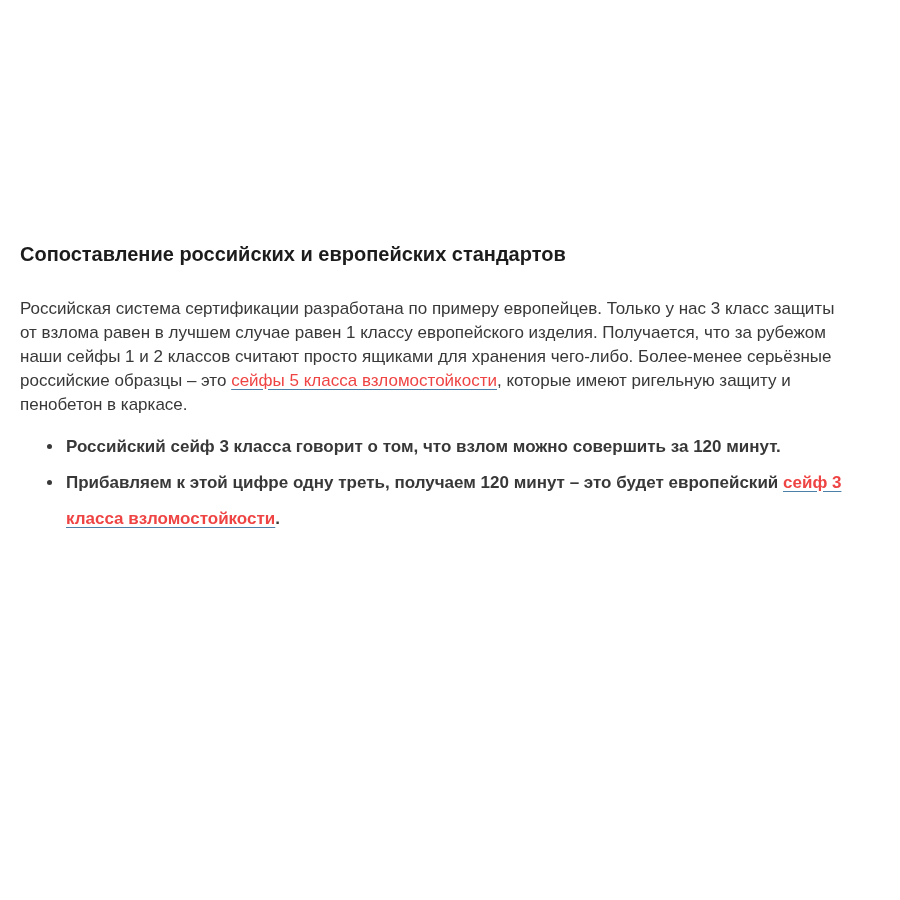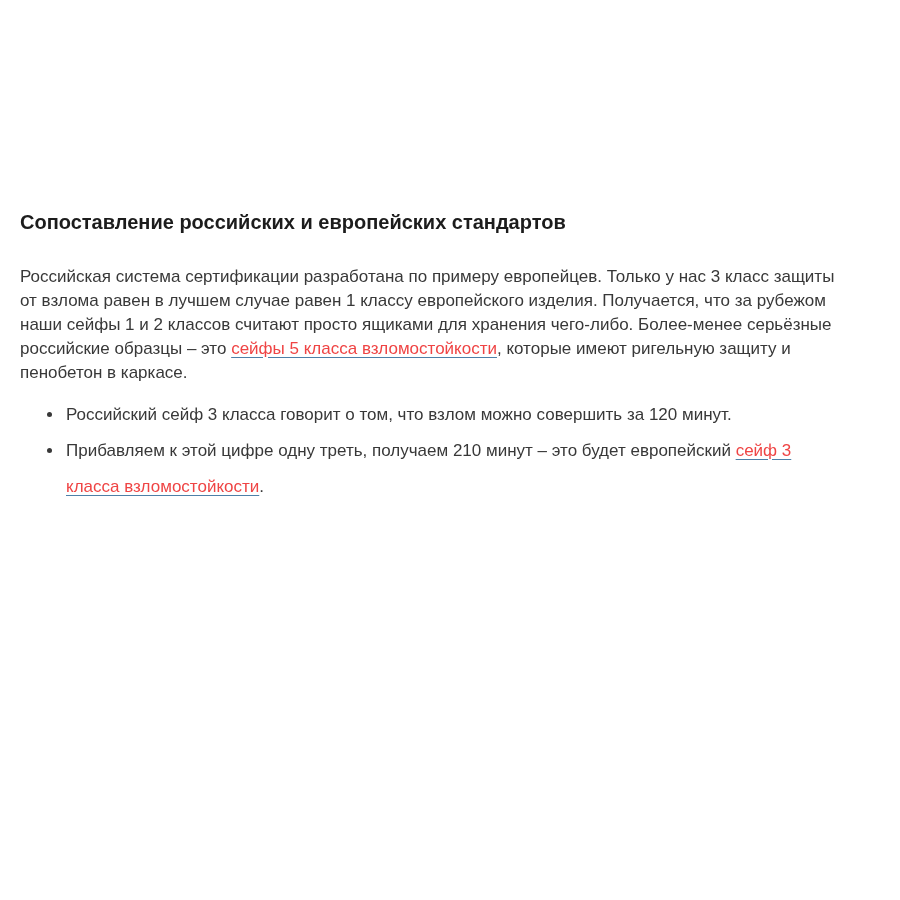--- a/index.html
+++ b/index.html
@@ -11,20 +11,21 @@
     width: 900px;
     height: 900px;
     overflow: hidden;
     font-family: "Liberation Sans", sans-serif;
     color: #383838;
   }
   .page {
     box-sizing: border-box;
     width: 868px;
     padding: 209px 22px 0 20px;
+    margin-top: 32px;
   }
   h1.article-heading {
     margin: 0 0 30px 0;
     font-size: 20px;
     line-height: 26px;
     font-weight: bold;
     color: #1c1c1c;
   }
   p.body-par {
     margin: 0 0 12px 0;
@@ -34,20 +35,21 @@
   }
   ul.comparison-list {
     margin: 2px 0 0 0;
     padding: 0 0 0 44px;
     font-size: 17px;
     color: #383838;
   }
   ul.comparison-list li {
     line-height: 36px;
     padding-left: 2px;
+    font-weight: bold;
   }
   a.lnk {
     color: #ef4444;
     text-decoration: underline;
     text-decoration-color: #4d80a8;
     text-underline-offset: 3px;
     cursor: pointer;
   }
   .content-gap {
     height: 78px;
@@ -58,19 +60,19 @@
 
 <div class="page">
 
   <h1 class="article-heading">Сопоставление российских и европейских стандартов</h1>
 
   <p class="body-par"><span>Российская система сертификации разработана по примеру европейцев. Только у нас 3 класс защиты от взлома равен в лучшем случае равен 1 классу европейского изделия. Получается, что за рубежом наши сейфы 1 и 2 классов считают просто ящиками для хранения чего-либо. Более-менее серьёзные российские образцы – это </span><a class="lnk" href="#">сейфы 5 класса взломостойкости</a><span>, которые имеют ригельную защиту и пенобетон в каркасе.</span></p>
 
 
   <ul class="comparison-list">
     <li>Российский сейф 3 класса говорит о том, что взлом можно совершить за 120 минут.</li>
-    <li><span>Прибавляем к этой цифре одну треть, получаем 210 минут – это будет европейский </span><a class="lnk" href="#">сейф 3 класса взломостойкости</a><span>.</span></li>
+    <li><span>Прибавляем к этой цифре одну треть, получаем 120 минут – это будет европейский </span><a class="lnk" href="#">сейф 3 класса взломостойкости</a><span>.</span></li>
   </ul>
 
   <div class="content-gap"></div>
 
 
 </div>
 
 </body></html>

